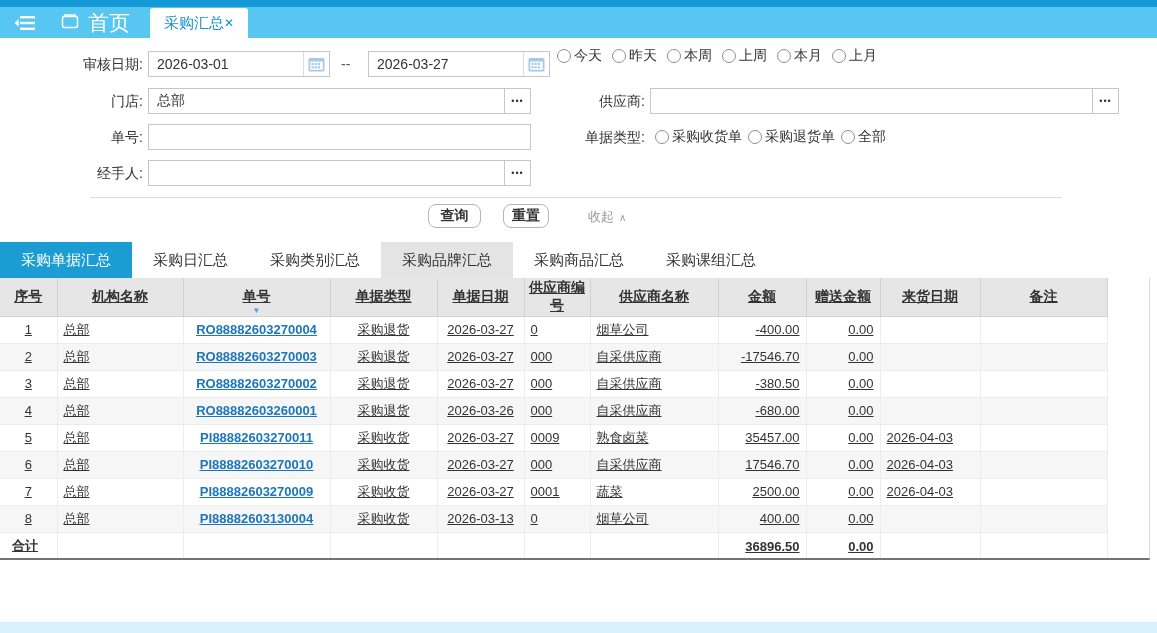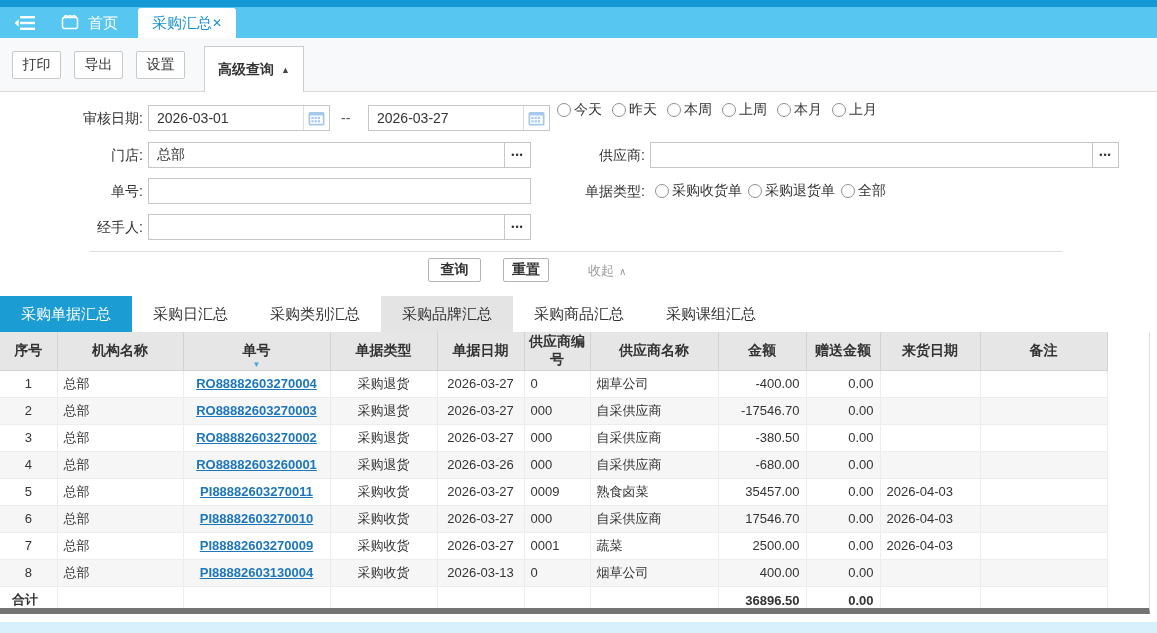--- a/index.html
+++ b/index.html
@@ -5,51 +5,51 @@
   * { box-sizing: border-box; margin: 0; padding: 0; }
   html,body { background:#fff; }
   .app {
     width:1157px; height:633px; position:relative; background:#fff;
     font-family:"Liberation Sans", sans-serif; overflow:hidden; color:#333;
   }
   
   .topbar { height:38px; background:#57c7f1; position:relative; display:flex; align-items:flex-end; padding-left:10px; }
   .topbar::before { content:""; position:absolute; top:0; left:0; right:0; height:7px; background:#1599d6; }
   .collapse-btn { height:30px; width:30px; display:flex; align-items:center; justify-content:center; margin-right:20px; cursor:pointer; }
-  .home-tab { display:flex; align-items:center; gap:8px; color:#fff; font-size:15px; height:30px; margin-right:20px; cursor:pointer; }
+  .home-tab { display:flex; align-items:center; gap:8px; color:#fff; font-size:21px; height:30px; margin-right:20px; cursor:pointer; }
   .active-tab { height:30px; background:#fff; border-radius:3px 3px 0 0; display:flex; align-items:center; gap:0; padding:0 14px; color:#1591cc; font-size:15px; }
   .active-tab .close { font-size:12px; cursor:pointer; line-height:1; }
   
   .toolbar { height:54px; background:#f8f9fa; border-bottom:1px solid #d9d9d9; display:flex; align-items:center; padding-left:12px; }
   .tbtn { height:28px; min-width:49px; padding:0 9px; background:#fff; border:1px solid #c9c9c9; border-radius:2px; font-size:14px; color:#333; margin-right:13px; font-family:inherit; cursor:pointer; }
   .adv-btn { align-self:stretch; margin-top:8px; margin-bottom:-1px; margin-left:6px; background:#fff; border:1px solid #ccc; border-bottom:none; padding:0 13px; font-size:14px; font-weight:bold; color:#333; display:flex; align-items:center; gap:7px; font-family:inherit; cursor:pointer; position:relative; z-index:2; }
   .adv-btn .caret { font-size:9px; color:#444; }
   
   .filter-panel { height:198px; position:relative; background:#fff; font-size:14px; }
   .f-label { position:absolute; width:143px; text-align:right; line-height:26px; color:#333; }
   .input-wrap { position:absolute; height:26px; border:1px solid #c6c6c6; background:#fff; display:flex; align-items:stretch; }
   .input-wrap input { border:none; outline:none; flex:1; min-width:0; padding:0 8px; font-size:14px; color:#333; font-family:inherit; background:transparent; }
   .icon-btn { width:26px; display:flex; align-items:center; justify-content:center; border-left:1px solid #dcdcdc; cursor:pointer; background:#fff; }
   .dots-btn { position:absolute; width:26px; height:26px; border:1px solid #c6c6c6; border-left:none; background:#fff; display:flex; align-items:center; justify-content:center; font-size:9px; letter-spacing:1px; color:#333; cursor:pointer; }
   .range-sep { position:absolute; color:#555; line-height:26px; }
   .radio-grp { position:absolute; display:flex; align-items:center; height:26px; gap:10px; }
   .radio-grp.tight { gap:6px; }
   .radio { display:flex; align-items:center; gap:3px; cursor:pointer; font-size:14px; color:#333; }
   .rb { width:14px; height:14px; border:1px solid #8f8f8f; border-radius:50%; background:#fff; flex:0 0 auto; }
   .f-divider { position:absolute; left:90px; right:95px; top:159px; border-top:1px solid #ddd; }
-  .qbtn { position:absolute; height:24px; background:#fff; border:1px solid #b5b5b5; border-radius:2px; font-weight:bold; font-size:14px; color:#333; font-family:inherit; cursor:pointer; }
+  .qbtn { position:absolute; height:24px; background:#fff; border:1px solid #b5b5b5; border-radius:8px; font-weight:bold; font-size:14px; color:#333; font-family:inherit; cursor:pointer; }
   .collapse-link { position:absolute; display:flex; align-items:center; gap:5px; color:#999; font-size:13px; cursor:pointer; }
   .collapse-link .chev { font-size:10px; }
   
   .subtabs { height:42px; display:flex; align-items:flex-end; background:#fff; }
   .subtab { height:36px; line-height:36px; padding:0 21px; font-size:15px; color:#333; cursor:pointer; white-space:nowrap; }
   .subtab.active { background:#1b9cd3; color:#fff; }
   .subtab.hover { background:#e4e4e4; }
   
-  .grid-area { width:1150px; height:282px; border-right:1px solid #ddd; border-bottom:6px solid #737373; overflow:hidden; }
+  .grid-area { width:1150px; height:282px; border-right:1px solid #ddd; border-bottom:2px solid #737373; overflow:hidden;text-decoration:underline; }
   table.grid { border-collapse:collapse; table-layout:fixed; width:1107px; }
   .grid th { height:38px; background:#e6e6e6; font-size:14px; color:#333; font-weight:bold; border-right:1px solid #d2d2d2; border-bottom:1px solid #d2d2d2; text-align:center; padding:0; position:relative; cursor:pointer; }
   .grid th .sort { position:absolute; left:0; right:0; bottom:1px; font-size:8px; color:#45a4e2; line-height:1; text-align:center; }
   .grid td { height:27px; font-size:13px; color:#333; border-right:1px solid #ececec; border-bottom:1px solid #ececec; padding:0 6px; white-space:nowrap; overflow:hidden; background:#fff; }
   .grid tr.even td { background:#f6f6f6; }
   .grid td.c { text-align:center; } .grid td.r { text-align:right; } .grid td.l { text-align:left; }
   a.doc-link { color:#1b76ba; font-weight:bold; text-decoration:underline; cursor:pointer; }
   .grid tr.total td { height:28px; font-weight:bold; background:#fff; border-bottom:none; }
   .grid tr.total td.lab { text-align:left; padding-left:12px; }
   
@@ -77,29 +77,20 @@
         </svg>
       </span>
       <span>首页</span>
     </div>
     <div class="active-tab">
       <span>采购汇总</span>
       <span class="close">✕</span>
     </div>
   </div>
 
-  <div class="toolbar">
-    <button class="tbtn">打印</button>
-    <button class="tbtn">导出</button>
-    <button class="tbtn">设置</button>
-    <button class="adv-btn">
-      <span>高级查询</span>
-      <span class="caret">▲</span>
-    </button>
-  </div>
 
   <div class="filter-panel">
 
     <div class="f-label" style="top:13px;">审核日期:</div>
     <div class="input-wrap" style="left:148px; top:13px; width:182px;">
       <input value="2026-03-01" style="">
       <span class="icon-btn">
         <svg width="17" height="16" viewBox="0 0 17 16">
             <rect x="0.5" y="2" width="16" height="13.5" rx="1.5" fill="#a6c8ea"></rect>
             <rect x="2.2" y="5.5" width="12.6" height="8.3" fill="#fff"></rect>

